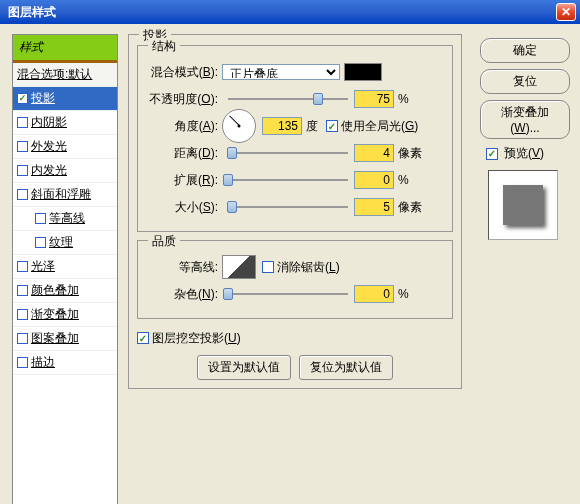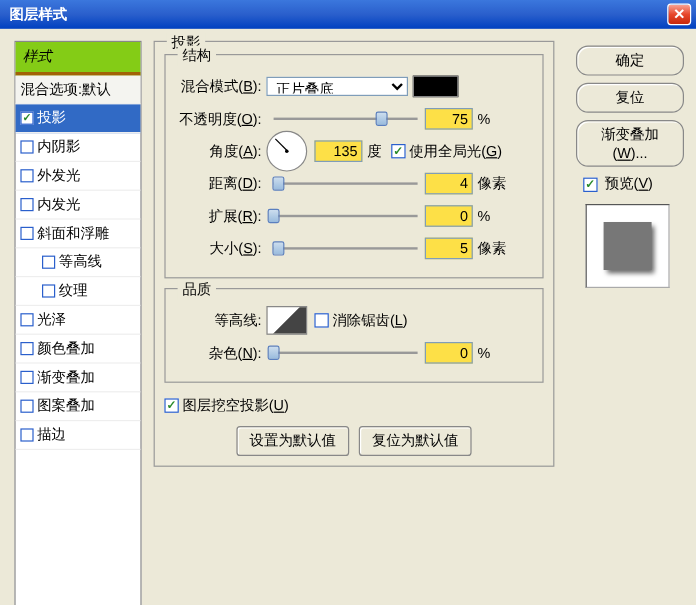--- a/index.html
+++ b/index.html
@@ -3,21 +3,21 @@
 <meta charset="utf-8">
 <style>
 * { box-sizing: border-box; margin: 0; padding: 0; font-family: "Microsoft YaHei", SimSun, sans-serif; font-size: 12px; }
 body { background: #ECE9D8; width: 580px; height: 504px; overflow: hidden; }
 .titlebar { height: 24px; background: linear-gradient(to bottom,#3B77DD,#2A5FCC,#0040C0); display: flex; align-items: center; padding: 0 4px; color: #fff; font-weight: bold; }
 .titlebar .title { flex: 1; padding-left: 4px; }
 .close-btn { width: 20px; height: 18px; background: linear-gradient(to bottom,#F7A294,#E7472B,#C8280C); border: 1px solid #fff; border-radius: 3px; display:flex; align-items:center; justify-content:center; color:#fff; font-weight:bold; cursor:pointer; }
 .content { position: absolute; top: 24px; left: 0; right: 0; bottom: 0; padding: 8px; }
 .style-list { position: absolute; left: 12px; top: 10px; width: 106px; height: 478px; border: 1px solid #888; background: #fff; }
 .style-list .header { padding: 4px 6px; border-bottom: 3px solid #a16207; background: #84cc16; font-style: italic; }
-.style-list .row { padding: 3px 4px; display: flex; align-items: center; gap: 3px; cursor: default; border-bottom: 1px solid #eee; }
+.style-list .row { padding: 3px 4px; display: flex; align-items: center; gap: 3px; cursor: default; border-bottom: 1px solid #eee; text-decoration: underline; }
 .style-list .row.blend { background: #F4F4F0; }
 .style-list .row.selected { background: #316AC5; color: #fff; }
 .style-list .row.indent { padding-left: 22px; }
 .chk { width: 11px; height: 11px; border: 1px solid #2A5FCC; background: #fff; display:inline-flex; align-items:center; justify-content:center; font-size:9px; color:#2A8A2A; }
 .chk.checked::after { content: "✓"; font-weight:bold; line-height:9px; }
 .main-panel { position: absolute; left: 128px; top: 10px; width: 334px; height: 478px; }
 .fieldset { border: 1px solid #999; margin-bottom: 8px; padding: 10px 8px 8px 8px; position: relative; }
 .fieldset > .legend { position: absolute; top: -8px; left: 10px; background: #ECE9D8; padding: 0 4px; }
 .frow { display: flex; align-items: center; margin: 5px 0; height: 22px; }
 .flabel { width: 76px; text-align: right; padding-right: 4px; }

